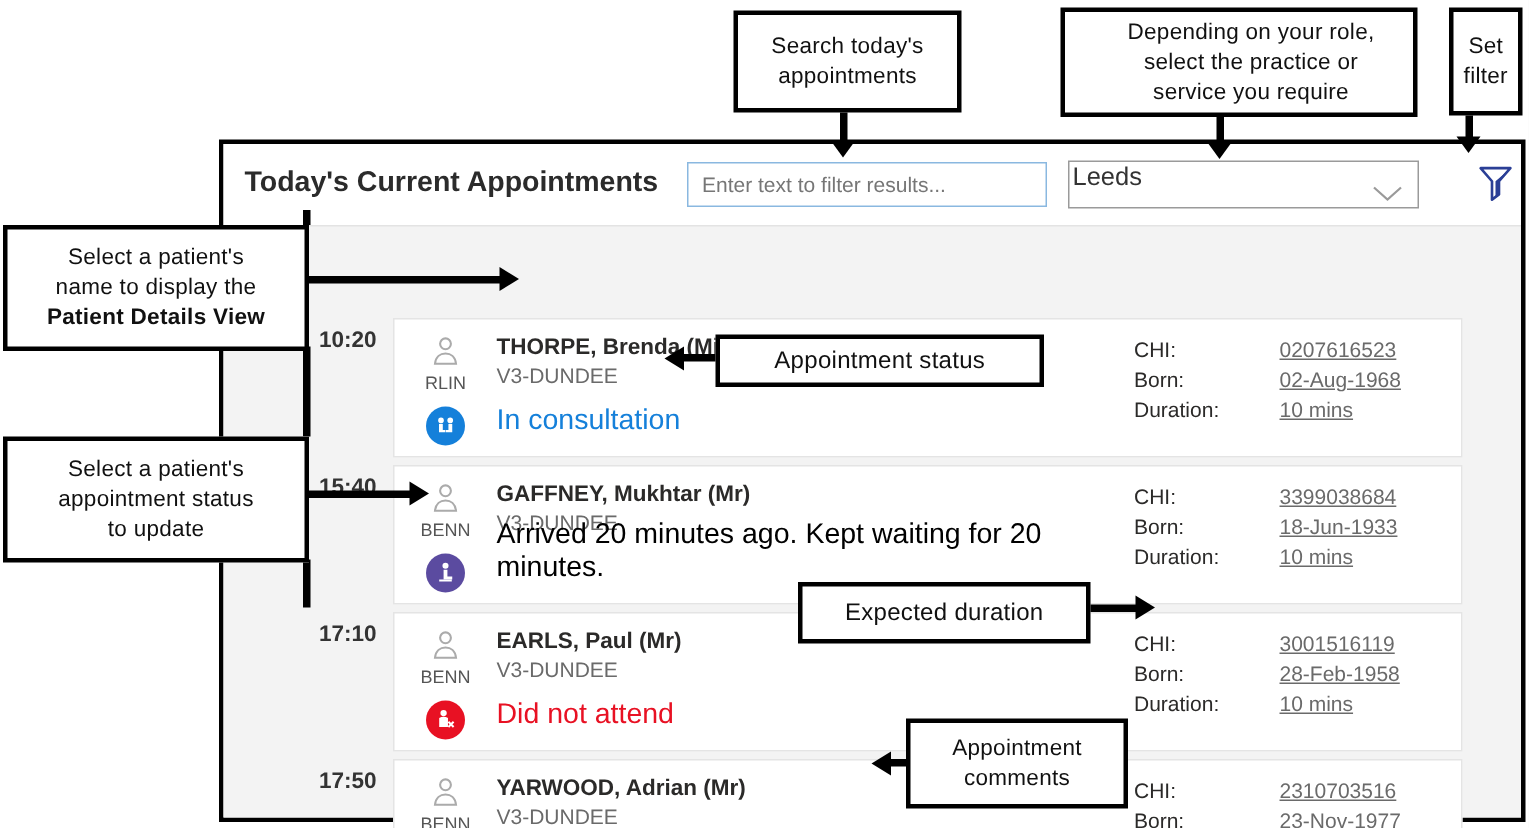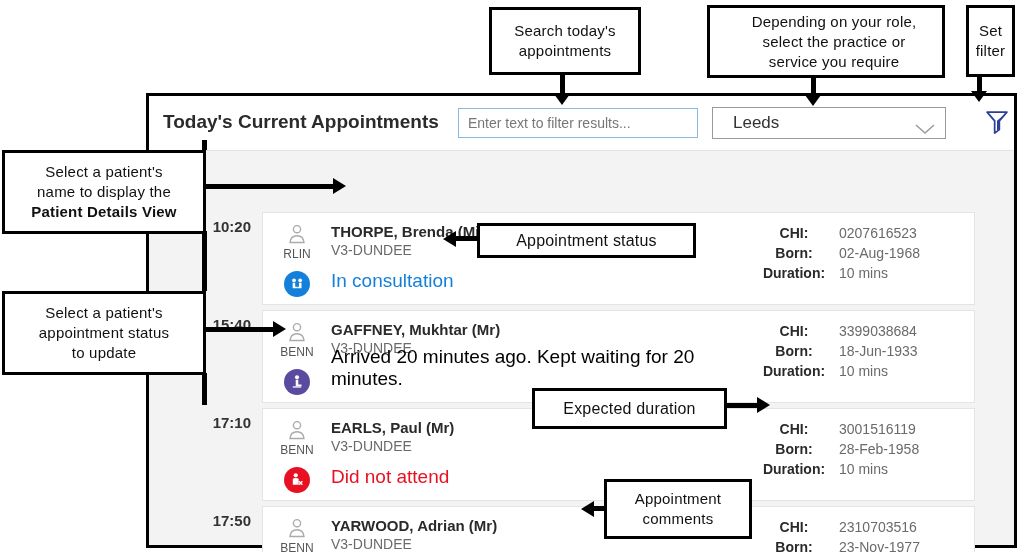--- a/index.html
+++ b/index.html
@@ -10,22 +10,22 @@
   #window { position:absolute; left:146px; top:93px; width:871px; height:455px;
             border:3px solid #000; background:#fff; }
   #header { position:absolute; left:0; top:0; width:100%; height:54px; background:#fff; }
   #page-title { position:absolute; left:14px; top:15px; font-size:19px; font-weight:bold;
                 color:#2b2b2b; }
   #search-input { position:absolute; left:309px; top:12px; width:240px; height:30px;
                   border:1px solid #8ab8e0; font-size:14px; padding:0 9px; color:#444;
                   font-family:"Liberation Sans", sans-serif; outline:none; }
   #search-input::placeholder { color:#767676; }
   #practice-select { position:absolute; left:563px; top:11px; width:234px; height:32px;
-                     border:1px solid #9a9a9a; background:#fff; display:flex; align-items:center;
-                     font-size:17px; color:#333; padding-left:20px; cursor:default; }
+                     border:1px solid #9a9a9a; background:#fff; display:flex; align-items:flex-start;
+                     font-size:17px; color:#333; padding-left:2px; cursor:default; }
   #practice-select .chev { position:absolute; right:10px; top:12px; }
   #filter-btn { position:absolute; left:834px; top:12px; width:28px; height:28px; }
 
   #list { position:absolute; left:0; top:54px; right:0; bottom:0; background:#f3f3f3;
           border-top:1px solid #e3e3e3; }
   .row { position:absolute; left:0; width:100%; height:93px;padding-left:44px; }
   .time { position:absolute; left:0; top:6px; width:102px; text-align:right;
           font-size:15px; font-weight:bold; color:#333; }
   .card { position:absolute; left:113px; top:0; width:713px; height:93px;
           background:#fff; border:1px solid #e4e4e4; }
@@ -34,22 +34,22 @@
   .clin-code { font-size:12px; color:#555; margin-top:-3px; }
   .status-circle { position:absolute; left:21px; bottom:7px; width:26px; height:26px;
                    border-radius:50%; cursor:pointer; }
   .status-circle svg { position:absolute; left:4px; top:4px; }
   .main-col { position:absolute; left:68px; top:10px; right:218px; bottom:0; }
   .p-name { font-size:15px; font-weight:bold; color:#2b2a29; cursor:pointer; }
   .p-org { font-size:14px; color:#6a6a6a; margin-top:2px; }
   .status-text { position:absolute; left:0; bottom:12px; font-size:19px; cursor:pointer; }
   .info-col { position:absolute; right:0; top:10px; width:218px; padding-right:30px; }
   .info-row { display:flex; font-size:14px; line-height:20px; }
-  .info-label { width:76px; text-align:center; font-weight:bold; color:#2b2a29; }
-  .info-value { margin-left:7px; color:#6a6a6a; }
+  .info-label { width:76px; text-align:left; font-weight:normal; color:#2b2a29; }
+  .info-value { margin-left:21px; color:#6a6a6a;text-decoration:underline; }
 
   
   .co { position:absolute; border:3px solid #000; background:#fff; z-index:20;
         display:flex; flex-direction:column; align-items:center; justify-content:center;
         text-align:center; font-size:15px; line-height:20px; letter-spacing:0.2px; color:#111; }
   .co.single { font-size:16px; }
   #co-search  { left:489px; top:7px;  width:152px; height:68px; }
   #co-role    { left:707px; top:5px;  width:238px; height:73px;padding-left:16px; }
   #co-filter  { left:966px; top:5px;  width:49px;  height:72px; }
   #co-name    { left:2px;   top:150px; width:204px; height:84px; }

